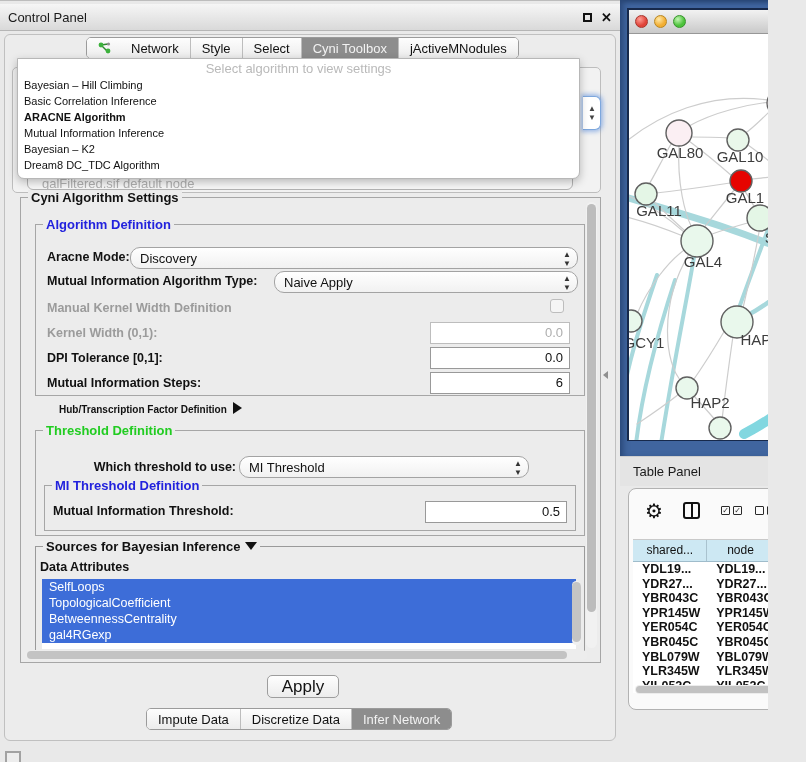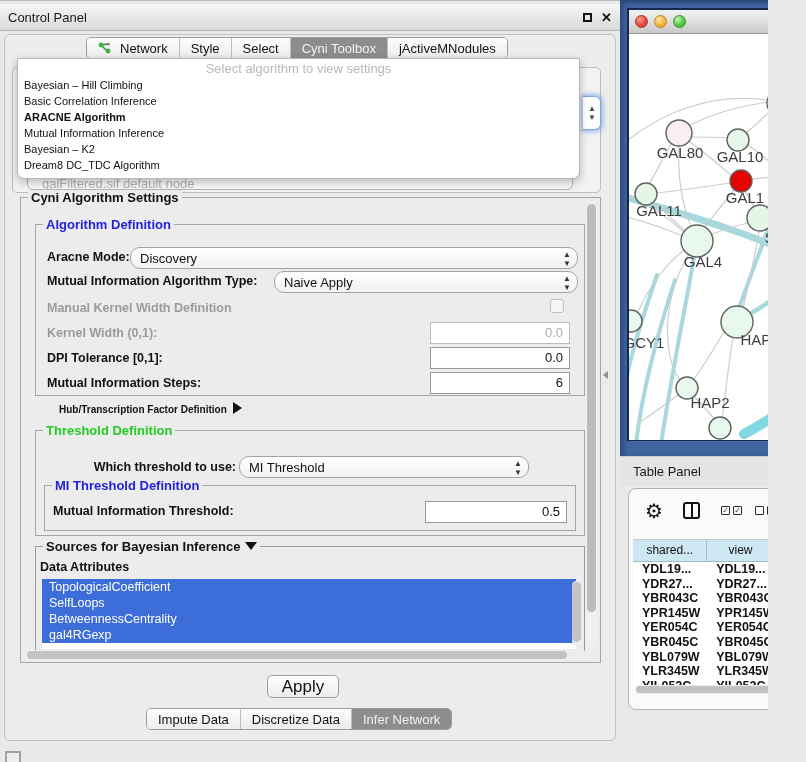--- a/index.html
+++ b/index.html
@@ -18,21 +18,21 @@
   .titlebar .tb-title { margin-left:8px; color:#1a1a1a; }
   .tb-icons { position:absolute; right:8px; top:0; height:27px; display:flex; align-items:center; gap:9px; }
   .float-btn { width:9px; height:9px; border:2px solid #111; display:inline-block; }
   .close-btn { font-size:13px; font-weight:bold; color:#111; line-height:1; cursor:default; }
   #inner-panel {
     position:absolute; left:4px; top:33px; width:612px; height:707px;
     background:#ececec; border:1px solid #c0c0c0; border-radius:6px;
   }
   
   .segbar { position:absolute; display:flex; border:1px solid #9b9b9b; border-radius:5px; overflow:hidden; background:#fff; height:22px; }
-  .seg { display:flex; align-items:center; gap:9px; padding:0 11px; font-size:13px; background:linear-gradient(#fdfdfd,#ececec); border-right:1px solid #bdbdbd; color:#111; white-space:nowrap; }
+  .seg { display:flex; align-items:center; gap:20px; padding:0 11px; font-size:13px; background:linear-gradient(#fdfdfd,#ececec); border-right:1px solid #bdbdbd; color:#111; white-space:nowrap; }
   .seg:last-child { border-right:none; }
   .seg.selected { background:#8d8d8d; color:#f2f2f2; }
   #top-tabs { left:86px; top:36px; }
   #bottom-tabs { left:146px; top:707px; }
   .net-icon { width:13px; height:12px; display:inline-block; }
   
   #sub-panel { position:absolute; left:12px; top:66px; width:589px; height:126px; background:#f2f2f2; border:1px solid #bdbdbd; border-radius:5px; }
   
   #combo-fragment {
     position:absolute; left:27px; top:158px; width:546px; height:31px; z-index:5;
@@ -233,22 +233,22 @@
           <div class="tfield" style="right:8px;top:15px;width:142px;">0.5</div>
         </div>
       </div>
 
       <div id="sources-group" class="groupbox">
         <span class="legend">
           <span>Sources for Bayesian Inference</span><span class="tri-down"></span>
         </span>
         <span class="lbl" style="left:4px;top:13px;">Data Attributes</span>
         <div id="attr-list">
+            <div class="attr-item selected">SelfLoops</div>
             <div class="attr-item selected">TopologicalCoefficient</div>
-            <div class="attr-item selected">SelfLoops</div>
             <div class="attr-item selected">BetweennessCentrality</div>
             <div class="attr-item selected">gal4RGexp</div>
           </div>
         <div id="attr-vscroll">
             <div class="thumb"></div>
           </div>
       </div>
 
       <div id="settings-vscroll">
           <div class="thumb"></div>
@@ -360,21 +360,21 @@
         </span>
         <span class="chkpair" id="pair-unchecked">
           <span class="box"></span>
             <span class="box"></span>
         </span>
         <span class="doc-icon"></span>
       </div>
       <div id="data-table">
         <div class="thead" id="table-head">
             <div class="th" style="width: 82px;">shared...</div>
-            <div class="th" style="width: 74px;">view</div>
+            <div class="th" style="width: 74px;">node</div>
             <div class="th" style="width: 40px;">A</div>
           </div>
         <div id="table-body">
             <div class="tr">
               <div class="td" style="width: 82px;">YDL19...</div>
               <div class="td" style="width: 74px;">YDL19...</div>
               <div class="td" style="width: 40px;">13</div>
             </div>
             <div class="tr">
               <div class="td" style="width: 82px;">YDR27...</div>

